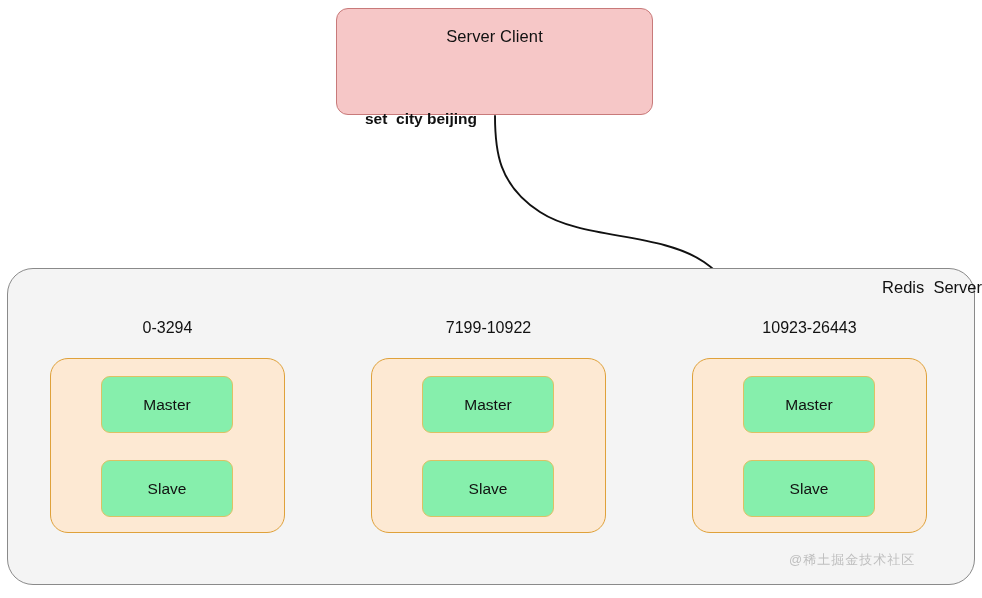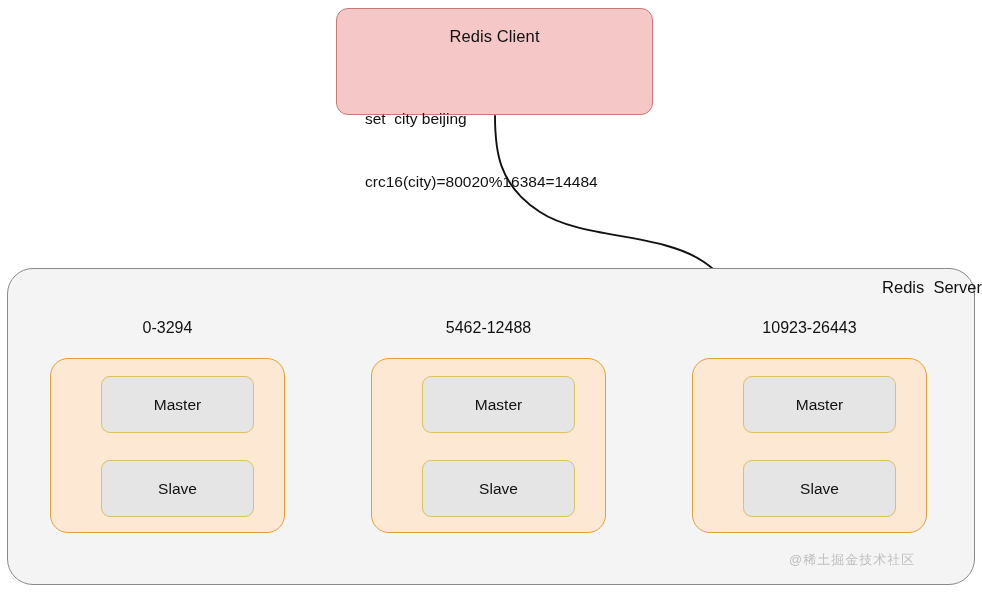--- a/index.html
+++ b/index.html
@@ -47,21 +47,21 @@
   }
   .client-cmds {
     position: absolute;
     top: 57px;
     left: 28px;
     font-size: 15.5px;
     line-height: 21px;
     color: #111;
     white-space: pre;
   }
-  .client-cmds div { white-space: pre; }
+  .client-cmds div { white-space: pre; font-weight: bold; }
 
   
   .server-box {
     position: absolute;
     left: 7px;
     top: 268px;
     width: 968px;
     height: 317px;
     box-sizing: border-box;
     background: #f4f4f4;
@@ -93,24 +93,24 @@
     top: 358px;
     height: 175px;
     box-sizing: border-box;
     background: #fde9d3;
     border: 1.8px solid #dfa13a;
     border-radius: 18px;
   }
   .node-box {
     position: absolute;
     left: 50px;
-    width: 153px;
+    width: 132px;
     height: 57px;
     box-sizing: border-box;
-    background: #e5e5e5;
+    background: #86efac;
     border: 1.4px solid #ddc163;
     border-radius: 9px;
     display: flex;
     align-items: center;
     justify-content: center;
     font-size: 15.5px;
     color: #111;
   }
   .node-master { top: 17px; }
   .node-slave  { top: 101px; }
@@ -136,37 +136,36 @@
       <path d="M0.6,0.2 L7.4,4 L0.6,7.8 L2.3,4 Z" fill="#111111"></path>
     </marker>
   </defs>
   <path d="M 495,116
            C 495,150 498,185 540,212
            C 583,240 660,232 704,262
            C 740,287 748,320 752,347" fill="none" stroke="#111111" stroke-width="1.9" stroke-linecap="round" marker-end="url(#arrowhead)"></path>
 </svg>
 
 <div class="client-box">
-  <div class="client-title">Redis Client</div>
+  <div class="client-title">Server Client</div>
   <div class="client-cmds">
     <div>set  city beijing</div>
-    <div>crc16(city)=80020%16384=14484</div>
   </div>
 </div>
 
 <div class="server-box"></div>
 <div class="server-title">Redis  Server</div>
 
 <div class="shard-label" style="left:50px; width:235px;">0-3294</div>
 <div class="shard-group" style="left:50px; width:235px;">
   <div class="node-box node-master">Master</div>
   <div class="node-box node-slave">Slave</div>
 </div>
 
-<div class="shard-label" style="left:371px; width:235px;">5462-12488</div>
+<div class="shard-label" style="left:371px; width:235px;">7199-10922</div>
 <div class="shard-group" style="left:371px; width:235px;">
   <div class="node-box node-master">Master</div>
   <div class="node-box node-slave">Slave</div>
 </div>
 
 <div class="shard-label" style="left:692px; width:235px;">10923-26443</div>
 <div class="shard-group" style="left:692px; width:235px;">
   <div class="node-box node-master">Master</div>
   <div class="node-box node-slave">Slave</div>
 </div>

